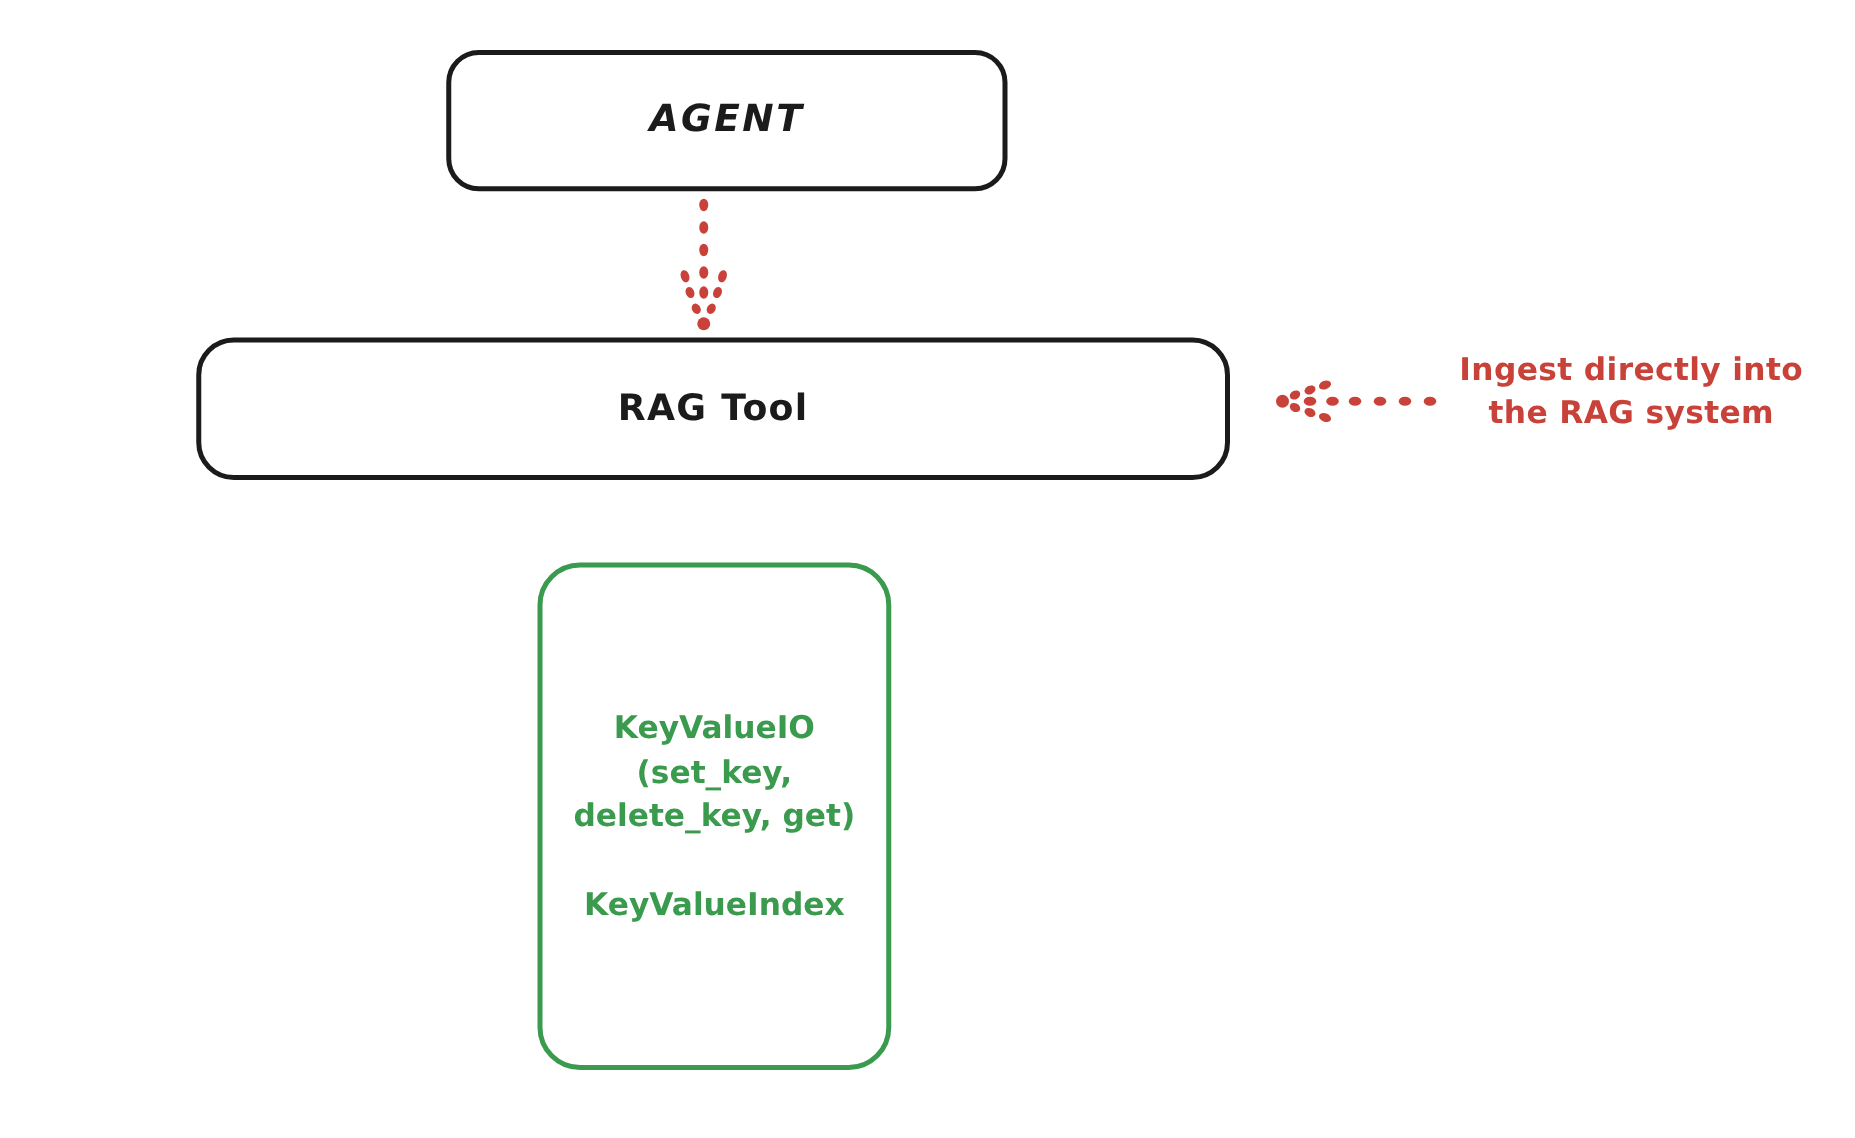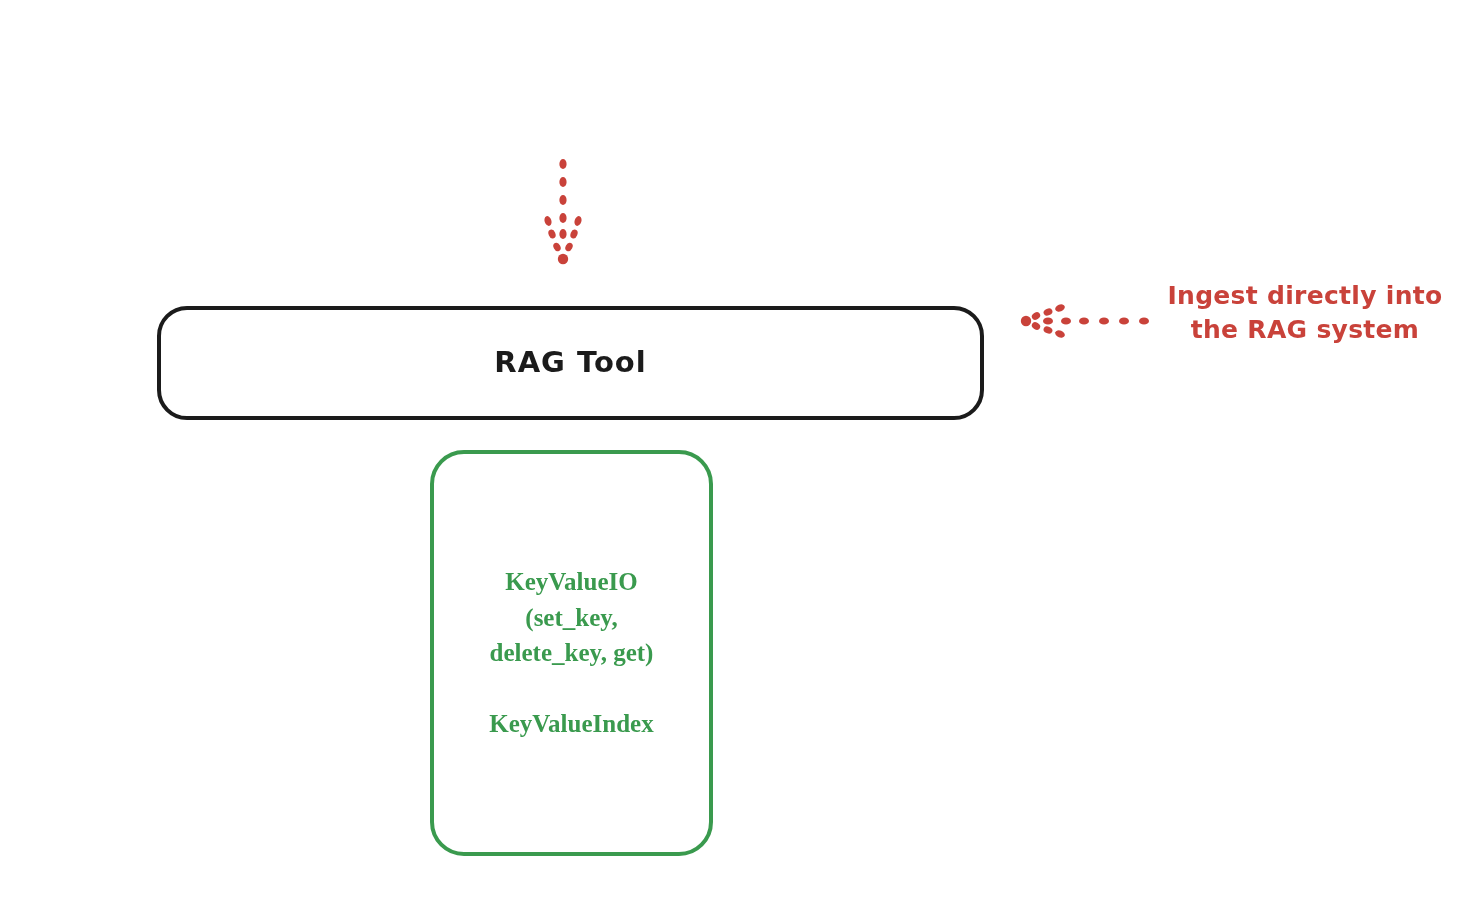--- a/index.html
+++ b/index.html
@@ -55,21 +55,20 @@
     height: 113px;
   }
   #node-agent .node-label { font-size: 30px; }
 
   #node-ragtool {
     left: 157px;
     top: 270px;
     width: 827px;
     height: 114px;
     border-radius: 30px;
-    margin-top: 36px;
   }
   #node-ragtool .node-label {
     font-size: 29px;
     font-style: normal;
     letter-spacing: 1px;
   }
 
   
   .node.leaf {
     border-width: 4px;
@@ -113,20 +112,23 @@
     font-size: 25px;
     line-height: 1.34;
     letter-spacing: 0.3px;
   }
 </style>
 </head>
 <body>
 
 <div id="canvas" style="background: rgb(255, 255, 255);">
 
+  <div class="node black" id="node-agent">
+    <span class="node-label">AGENT</span>
+  </div>
 
   <div class="connector" id="connector-agent-ragtool">
     <svg width="80" height="110" viewBox="0 0 80 110" aria-hidden="true">
       <g fill="#c9423a">
 
         <ellipse cx="40" cy="6" rx="3.6" ry="5"></ellipse>
         <ellipse cx="40" cy="24" rx="3.6" ry="5"></ellipse>
         <ellipse cx="40" cy="42" rx="3.6" ry="5"></ellipse>
         <ellipse cx="40" cy="60" rx="3.6" ry="5"></ellipse>
 
@@ -168,21 +170,21 @@
     </svg>
   </div>
 
   <div id="annotation-ingest">
     <span class="note-text" style="color: rgb(201, 66, 58);">Ingest directly into
 the RAG system</span>
   </div>
 
 
   <div class="node leaf" id="node-keyvalueio" style="border-color: rgb(58, 154, 78);">
-    <span class="node-label" style="color: rgb(58, 154, 78); font-family: Liberation Serif, serif;">KeyValueIO
+    <span class="node-label" style="color: rgb(58, 154, 78);">KeyValueIO
 (set_key,
 delete_key, get)
 
 KeyValueIndex</span>
   </div>
 
 
 </div>
 
 </body></html>

